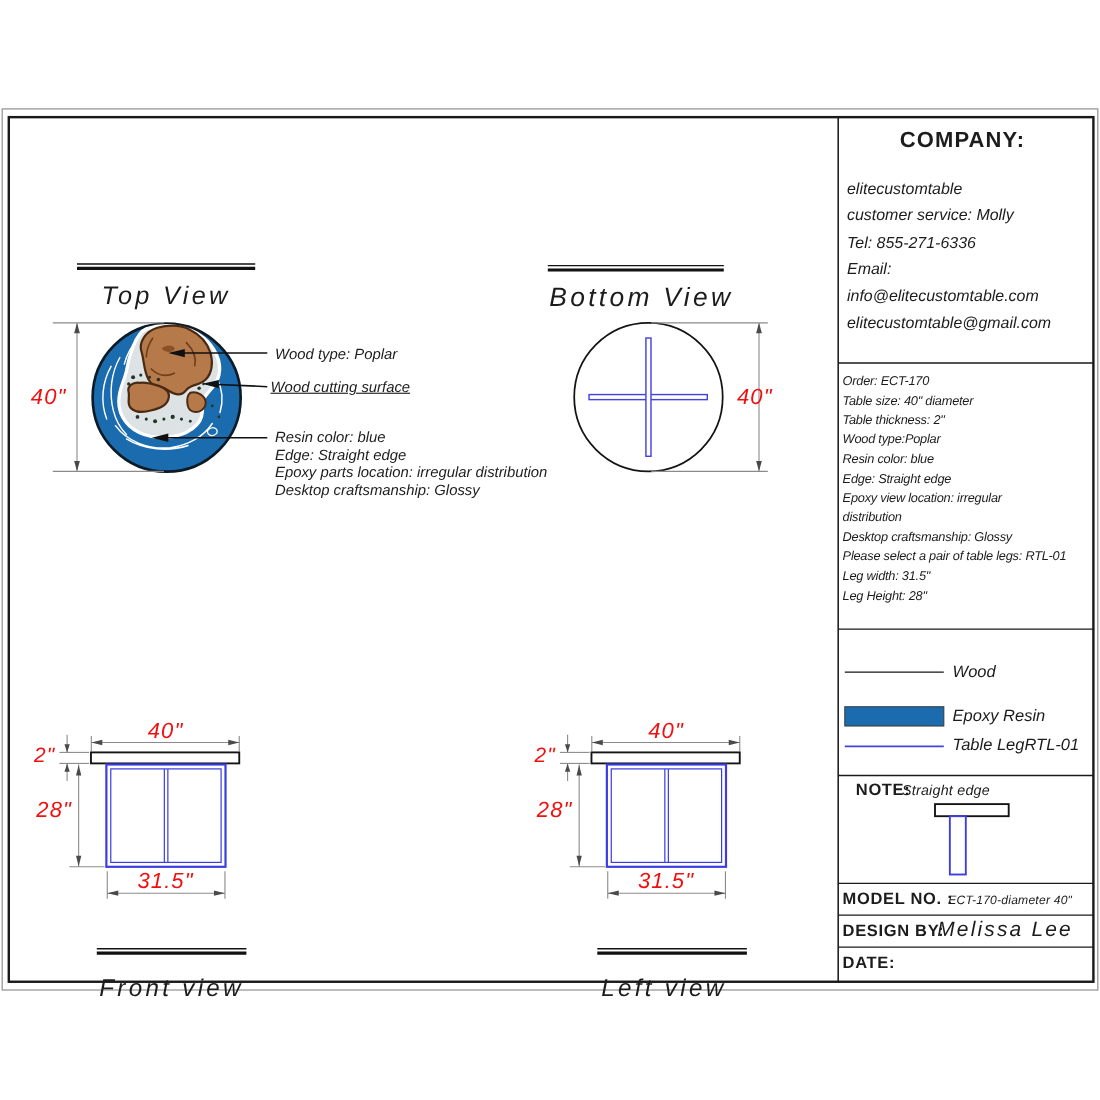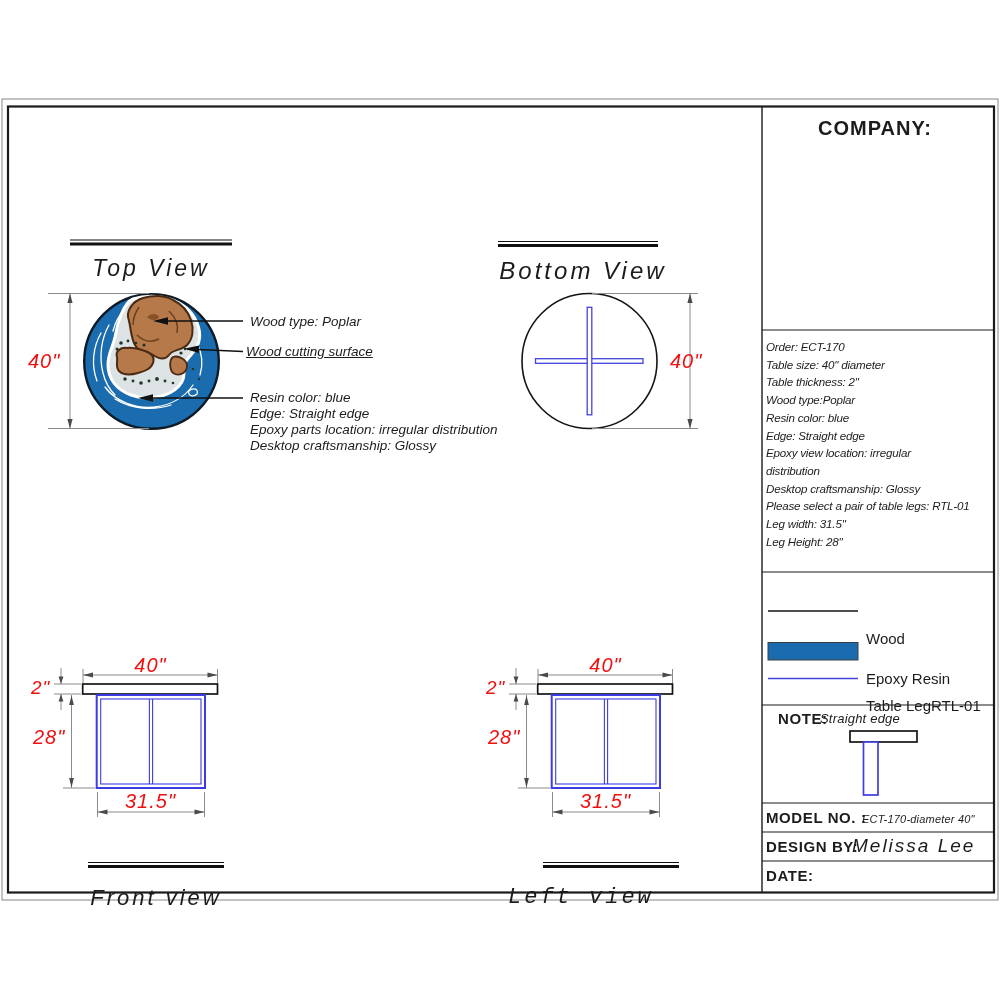--- a/index.html
+++ b/index.html
@@ -8,21 +8,21 @@
   .abs{position:absolute;}
   svg{position:absolute;left:0;top:0;}
   .cad{font-family:"Liberation Sans",sans-serif;font-style:italic;letter-spacing:.2px;}
   .viewtitle{font-style:italic;letter-spacing:3px;font-size:23px;text-align:center;white-space:nowrap;margin-top:48px;}
   .blabel{font-weight:700;letter-spacing:.6px;font-size:15px;white-space:nowrap;}
   .red{color:#f01010;}
   .dim{font-style:italic;font-size:20px;white-space:nowrap;letter-spacing:1px;}
   .callout{font-style:italic;font-size:13.5px;white-space:nowrap;}
   .companyline{font-style:italic;font-size:14.5px;line-height:24.4px;white-space:nowrap;}
   .orderline{font-style:italic;font-size:11.6px;line-height:17.7px;white-space:nowrap;letter-spacing:-.2px;}
-  .legendlabel{font-size:15px;white-space:nowrap;margin-top:28px;}
+  .legendlabel{font-style:italic;font-size:15px;white-space:nowrap;}
 </style>
 </head>
 <body>
 
 <div id="sheet">
 
   <svg class="abs" style="left:81px;top:291px" width="141" height="141" viewBox="0 0 141 141">
     <circle cx="70.5" cy="70.5" r="67.3" fill="#1a6cae" stroke="#0d1b26" stroke-width="2.4"></circle>
     <path d="M52,8 C70,2 92,6 104,16 C114,24 121,38 118,50 C116,60 108,64 104,72
              C102,80 105,88 98,95 C88,106 66,110 50,104 C36,99 27,88 27,74
@@ -134,21 +134,21 @@
     <rect x="768" y="642.5" width="90" height="17.5" fill="#1a6cae" stroke="#3a3f44" stroke-width="1"></rect>
     <line x1="768" y1="678.5" x2="858" y2="678.5" stroke="#4343e0" stroke-width="1.6"></line>
 
     <rect x="850" y="731" width="67" height="11" fill="#fff" stroke="#141414" stroke-width="1.7"></rect>
     <rect x="863.5" y="742" width="14.5" height="53" fill="#fff" stroke="#3c3ce2" stroke-width="1.7"></rect>
   </svg>
 
   <div class="abs viewtitle" style="left:70px;top:207px;width:162px;">Top View</div>
   <div class="abs viewtitle" style="left:498px;top:209px;width:170px;font-size:24px;">Bottom View</div>
   <div class="abs viewtitle" style="left:88px;top:837px;width:136px;font-size:22px;">Front view</div>
-  <div class="abs viewtitle" style="left:508px;top:837px;width:137px;font-size:22px;font-family:Liberation Mono, monospace;">Left view</div>
+  <div class="abs viewtitle" style="left:535px;top:837px;width:137px;font-size:22px;">Left view</div>
 
   <div class="abs dim red" style="left:28px;top:350px;">40"</div>
   <div class="abs dim red" style="left:670px;top:350px;">40"</div>
 
   <div class="abs dim red" style="left:83px;top:654px;width:135px;text-align:center;">40"</div>
   <div class="abs dim red" style="left:31px;top:677px;font-size:19px;">2"</div>
   <div class="abs dim red" style="left:33px;top:726px;">28"</div>
   <div class="abs dim red" style="left:97px;top:790px;width:107px;text-align:center;">31.5"</div>
 
   <div class="abs dim red" style="left:538px;top:654px;width:135px;text-align:center;">40"</div>
@@ -159,20 +159,28 @@
   <div class="abs callout" style="left:250px;top:314px;">Wood type: Poplar</div>
   <div class="abs callout" style="left:246px;top:344px;text-decoration:underline;">Wood cutting surface</div>
   <div class="abs" style="left:250px;top:390px;line-height:16px;">
     <div class="callout">Resin color: blue</div>
     <div class="callout">Edge: Straight edge</div>
     <div class="callout">Epoxy parts location: irregular distribution</div>
     <div class="callout">Desktop craftsmanship: Glossy</div>
   </div>
 
   <div class="abs blabel" style="left:770px;top:117px;font-size:20px;letter-spacing:1px;margin-left:48px;">COMPANY:</div>
+  <div class="abs" style="left:770px;top:160px;">
+    <div class="companyline">elitecustomtable</div>
+    <div class="companyline">customer service: Molly</div>
+    <div class="companyline">Tel: 855-271-6336</div>
+    <div class="companyline">Email:</div>
+    <div class="companyline">info@elitecustomtable.com</div>
+    <div class="companyline">elitecustomtable@gmail.com</div>
+  </div>
 
   <div class="abs" style="left:766px;top:338px;">
     <div class="orderline">Order: ECT-170</div>
     <div class="orderline">Table size: 40" diameter</div>
     <div class="orderline">Table thickness: 2"</div>
     <div class="orderline">Wood type:Poplar</div>
     <div class="orderline">Resin color: blue</div>
     <div class="orderline">Edge: Straight edge</div>
     <div class="orderline">Epoxy view location: irregular</div>
     <div class="orderline">distribution</div>

